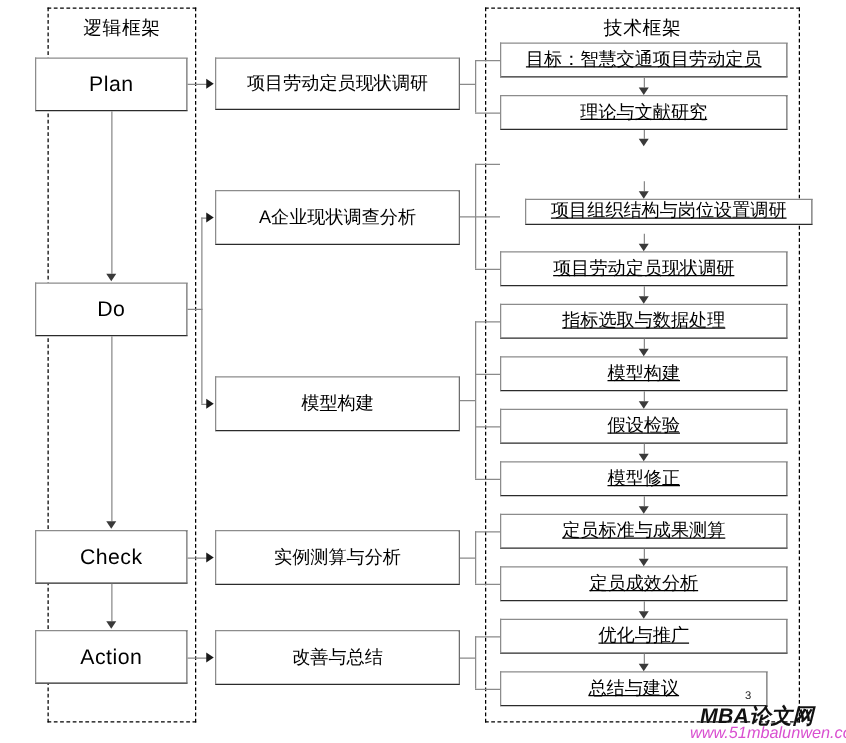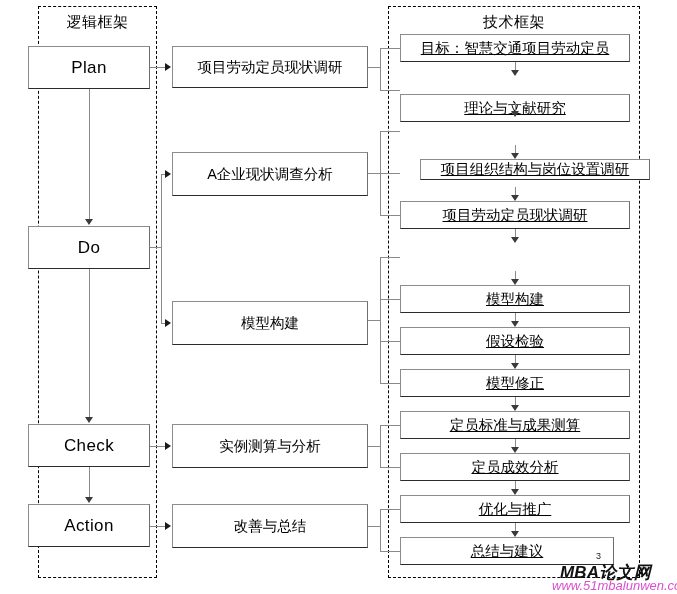--- a/index.html
+++ b/index.html
@@ -157,23 +157,24 @@
   <div class="hline" style="left:161px; top:323px; width:6px;"></div>
   <div class="arrow-right" style="left:165px; top:319px;"></div>
 
   <div class="hline" style="left:150px; top:446px; width:16px;"></div>
   <div class="arrow-right" style="left:165px; top:442px;"></div>
 
   <div class="hline" style="left:150px; top:526px; width:16px;"></div>
   <div class="arrow-right" style="left:165px; top:522px;"></div>
 
   <div class="node tech" style="left:400px; top:34px; width:230px; height:28px;">目标：智慧交通项目劳动定员</div>
-  <div class="node tech" style="left:400px; top:76px; width:230px; height:28px;margin-top:18px;">理论与文献研究</div>
+  <div class="node tech" style="left:400px; top:76px; width:230px; height:28px;">理论与文献研究</div>
   <div class="node tech" style="left:420px; top:159px; width:230px; height:21px;">项目组织结构与岗位设置调研</div>
   <div class="node tech" style="left:400px; top:201px; width:230px; height:28px;">项目劳动定员现状调研</div>
+  <div class="node tech" style="left:400px; top:243px; width:230px; height:28px;">指标选取与数据处理</div>
   <div class="node tech" style="left:400px; top:285px; width:230px; height:28px;">模型构建</div>
   <div class="node tech" style="left:400px; top:327px; width:230px; height:28px;">假设检验</div>
   <div class="node tech" style="left:400px; top:369px; width:230px; height:28px;">模型修正</div>
   <div class="node tech" style="left:400px; top:411px; width:230px; height:28px;">定员标准与成果测算</div>
   <div class="node tech" style="left:400px; top:453px; width:230px; height:28px;">定员成效分析</div>
   <div class="node tech" style="left:400px; top:495px; width:230px; height:28px;">优化与推广</div>
   <div class="node tech" style="left:400px; top:537px; width:214px; height:28px;">总结与建议</div>
 
   <div class="vline" style="left:515px; top:62px; height:8px;"></div>
   <div class="arrow-down" style="left:511px; top:70px;"></div>

